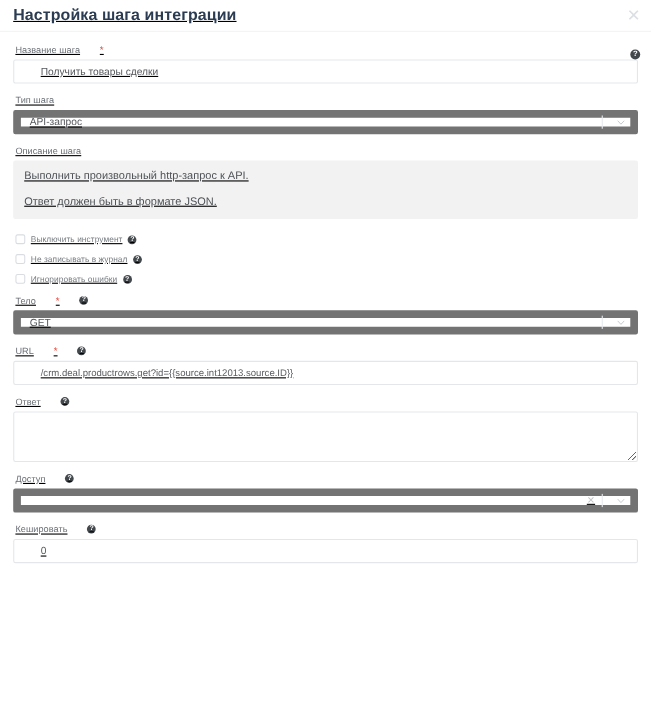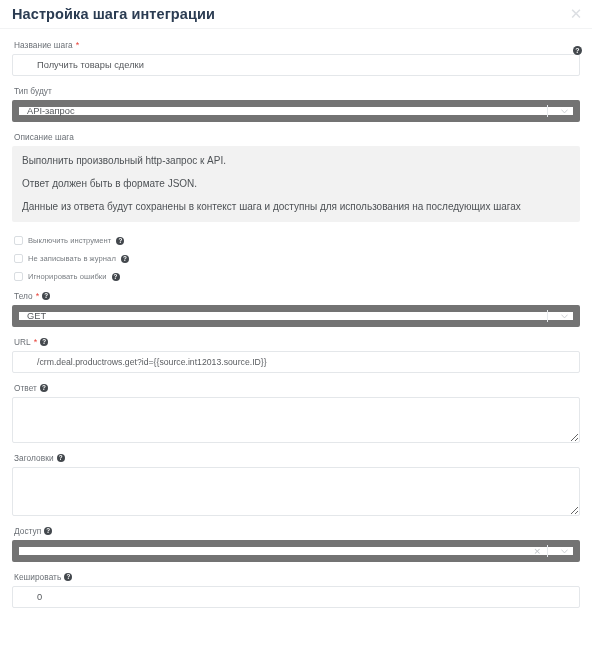--- a/index.html
+++ b/index.html
@@ -3,21 +3,21 @@
 <meta charset="utf-8">
 <style>
   * { box-sizing: border-box; }
   html, body {
     margin: 0; padding: 0;
     width: 592px; height: 647px;
     background: #ffffff;
     font-family: "Liberation Sans", "DejaVu Sans", sans-serif;
     overflow: hidden;
   }
-  .modal { position: relative; width: 592px; height: 483px; background: #fff; }
+  .modal { position: relative; width: 592px; height: 483px; background: #fff; text-decoration: underline; }
 
   
   .modal-header {
     position: relative;
     height: 29px;
     display: flex;
     align-items: center;
     padding: 0 12px 0 12px;
     border-bottom: 1px solid #f2f3f4;
   }
@@ -56,21 +56,21 @@
 
   .field { margin-bottom: 0; }
 
   .label {
     font-size: 8.3px;
     color: #6a6f75;
     line-height: 12px;
     margin: 0 0 3px 2px;
     display: flex;
     align-items: center;
-    gap: 3px;
+    gap: 18px;
     letter-spacing: .05px;
   }
   .label .req { color: #e8443a; font-size: 9px; line-height: 8px; }
 
   
   .help {
     display: inline-block;
     width: 8px; height: 8px;
     border-radius: 50%;
     background: #43484d;
@@ -212,41 +212,40 @@
     <div class="field">
       <div class="label">
         <span>Название шага</span>
         <span class="req">*</span>
       </div>
       <div class="input">Получить товары сделки</div>
     </div>
 
     <div class="field">
       <div class="label">
-        <span>Тип будут</span>
+        <span>Тип шага</span>
       </div>
       <div class="select">
         <span class="val">API-запрос</span>
         <span class="sep"></span>
         <span class="chev">
           <svg width="7" height="5" viewBox="0 0 7 5">
               <path d="M0.5 0.7 L3.5 3.9 L6.5 0.7" fill="none" stroke="#c6cace" stroke-width="0.9"></path>
             </svg>
         </span>
       </div>
     </div>
 
     <div class="field">
       <div class="label">
         <span>Описание шага</span>
       </div>
       <div class="descbox">
         <p>Выполнить произвольный http-запрос к API.</p>
         <p>Ответ должен быть в формате JSON.</p>
-        <p>Данные из ответа будут сохранены в контекст шага и доступны для использования на последующих шагах</p>
       </div>
     </div>
 
     <div class="checkrow">
       <span class="checkbox"></span>
       <span class="ctext">Выключить инструмент</span>
       <span class="help">?</span>
     </div>
 
 
@@ -289,27 +288,20 @@
     </div>
 
     <div class="field">
       <div class="label">
         <span>Ответ</span>
         <span class="help">?</span>
       </div>
       <textarea class="ta" placeholder="" style=""></textarea>
     </div>
 
-    <div class="field">
-      <div class="label">
-        <span>Заголовки</span>
-        <span class="help">?</span>
-      </div>
-      <textarea class="ta tall" placeholder="" style=""></textarea>
-    </div>
 
     <div class="field">
       <div class="label">
         <span>Доступ</span>
         <span class="help">?</span>
       </div>
       <div class="select">
         <span class="val">
           <span class="redacted"></span>
         </span>

